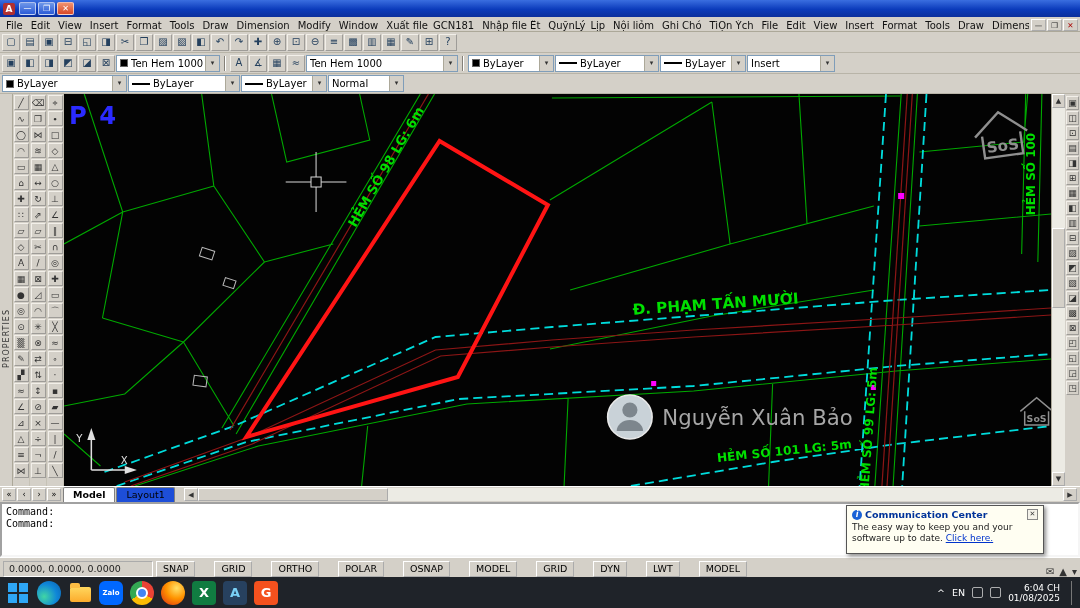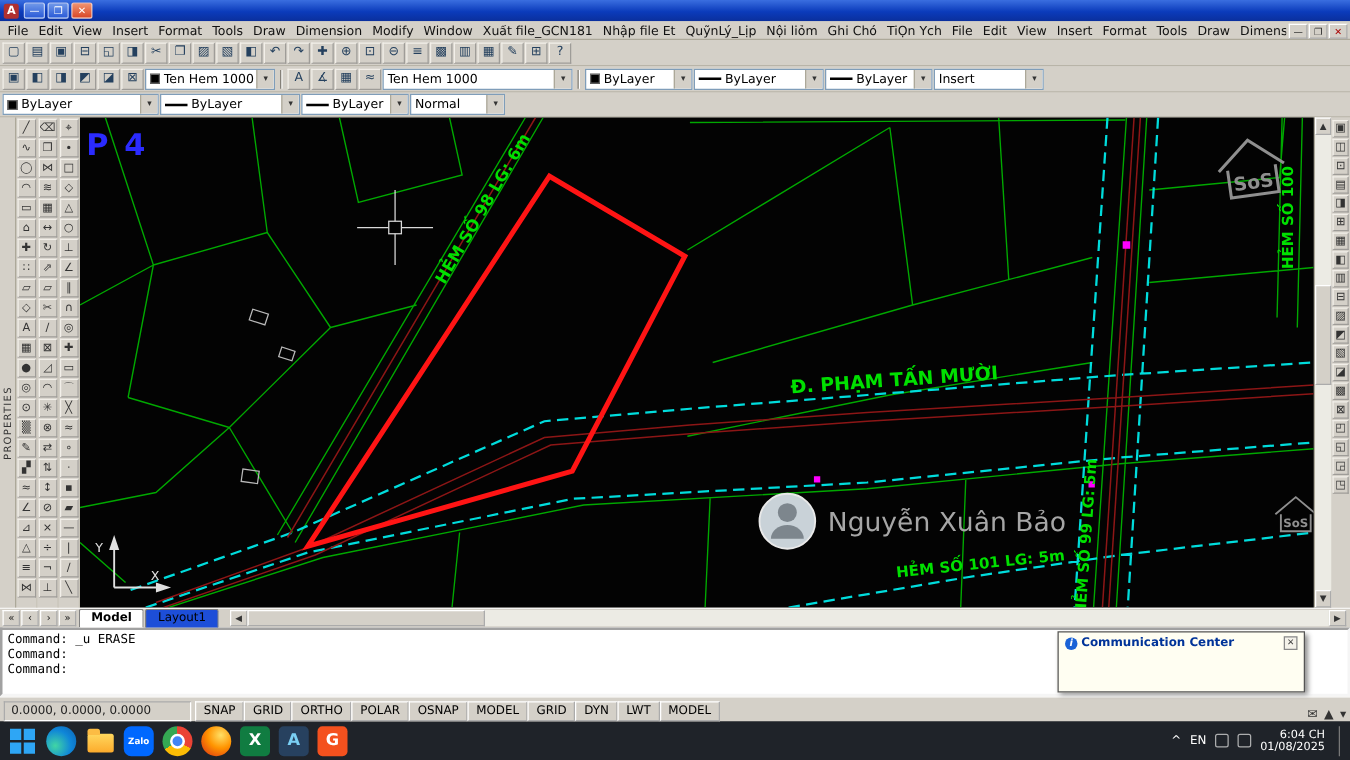--- a/index.html
+++ b/index.html
@@ -88,21 +88,21 @@
   .popup{position:absolute;left:846px;top:505px;width:198px;height:49px;background:#fffef2;border:1px solid #555;box-shadow:2px 2px 4px rgba(0,0,0,.45);font-size:9px;padding:3px 5px;z-index:9}
   .popup-title{display:flex;align-items:center;gap:3px;font-weight:bold;color:#003399;font-size:9.5px}
   .info-i{width:10px;height:10px;border-radius:50%;background:#1a62d6;color:#fff;font-size:8px;line-height:10px;text-align:center;font-style:italic;flex:none}
   .popup-close{margin-left:auto;width:11px;height:11px;border:1px solid #888;background:#f4f2ea;font-size:7px;line-height:9px;text-align:center;color:#444;padding:0;flex:none}
   .popup-body{color:#222;margin-top:2px;line-height:10.5px}
   .popup-link{color:#0033cc;text-decoration:underline}
 
   
   .statusbar{height:20px;background:#d4d0c8;border-top:1px solid #fff;display:flex;align-items:flex-end;font-size:9.5px;padding:0 3px;gap:3px}
   .coords{width:150px;border:1px inset #fff;height:16px;line-height:14px;padding:0 5px;color:#222;flex:none;overflow:hidden}
-  .toggles{display:flex;gap:0}
+  .toggles{display:flex;gap:19px}
   .toggle{border:1px outset #fff;background:#d4d0c8;padding:1px 6px;height:16px;line-height:12px;font-size:9.5px}
   .sb-right{margin-left:auto;display:flex;gap:5px;align-items:center}
   .status-icon{background:none;border:none;font-size:10px;color:#333;padding:0}
 
   
   .taskbar{height:31px;background:#1f2329;display:flex;align-items:center;padding:0 6px;gap:7px}
   .tb-app{width:24px;height:24px;border-radius:5px;position:relative;display:flex;align-items:center;justify-content:center;color:#fff;font-weight:bold;font-size:12px;flex:none}
   .start-grid{display:grid;grid-template-columns:9px 9px;grid-template-rows:9px 9px;gap:2px}
   .start-grid span{background:#2ea6f5;display:block}
   .icon-edge{border-radius:50%;background:radial-gradient(circle at 30% 65%,#41d6a4,#0f86d8 55%,#0b5fae)}
@@ -467,30 +467,33 @@
       <button class="sbtn">◀</button>
       <div class="htrack">
           <div class="hthumb"></div>
         </div>
       <button class="sbtn">▶</button>
     </div>
   </div>
 
   <div class="cmdwin">
 
-  <div class="cmd-line">Command: _u ERASE</div>
       <div class="cmd-line">Command:</div>
       <div class="cmd-line">Command:</div>
     </div>
 
   <div class="popup">
     <div class="popup-title">
       <span class="info-i">i</span>
       <span>Communication Center</span>
       <button class="popup-close">✕</button>
+    </div>
+    <div class="popup-body">
+      <span>The easy way to keep you and your software up to date.</span>
+      <span class="popup-link">Click here.</span>
     </div>
   </div>
 
   <div class="statusbar">
     <span class="coords">0.0000, 0.0000, 0.0000</span>
     <span class="toggles">
 
     <button class="toggle">SNAP</button>
         <button class="toggle">GRID</button>
         <button class="toggle">ORTHO</button>

